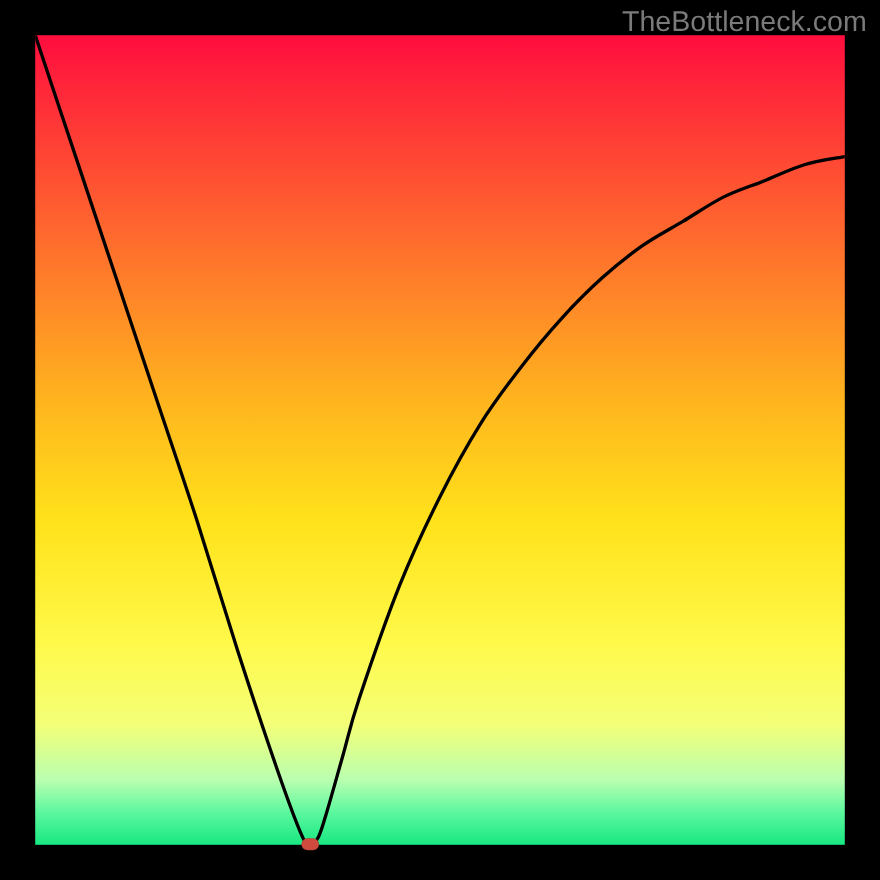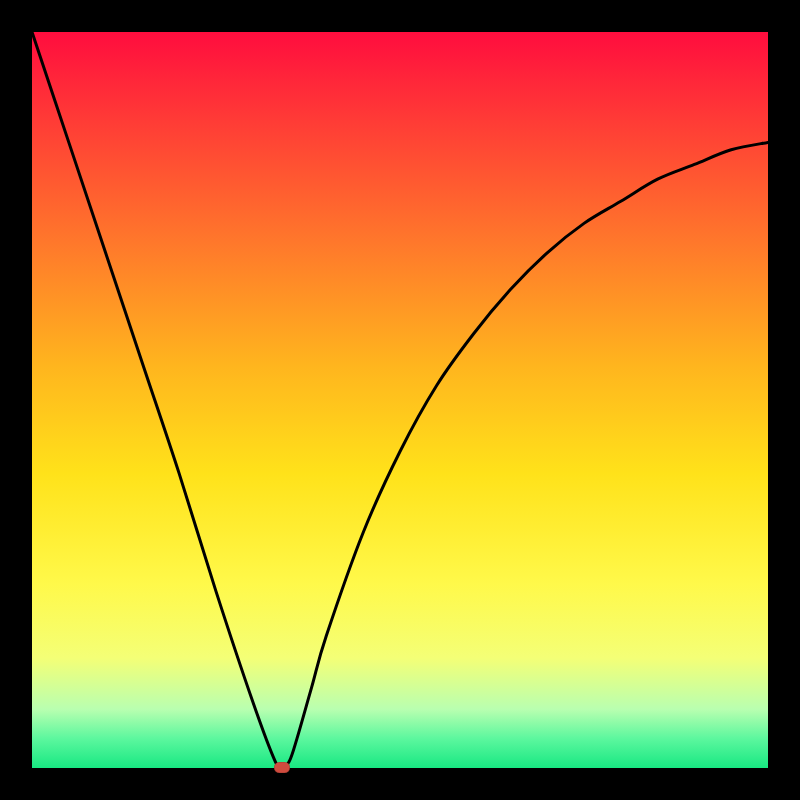--- a/index.html
+++ b/index.html
@@ -51,19 +51,20 @@
     height: 11px;
     background: #cf4b3e;
     border-radius: 6px;
     box-shadow: 0 0 0 0.5px rgba(0,0,0,0.2) inset;
   }
 </style>
 </head>
 <body>
 
 <div class="frame">
+  <div class="watermark">TheBottleneck.com</div>
   <div class="plot">
     <svg class="curve" viewBox="0 0 736 736" preserveAspectRatio="none">
       <path id="curve-path" fill="none" stroke="#000" stroke-width="3" stroke-linejoin="round" stroke-linecap="round" d="M 0,0 C 6.133333333333334,18.399999999999995 24.53333333333334,73.59999999999997 36.800000000000004,110.39999999999998 C 49.06666666666667,147.2 61.33333333333334,184.00000000000006 73.60000000000001,220.80000000000007 C 85.86666666666667,257.6000000000001 98.13333333333333,294.4 110.39999999999999,331.2 C 122.66666666666666,368 134.93333333333334,403.57333333333327 147.20000000000002,441.59999999999997 C 159.4666666666667,479.62666666666667 171.73333333333335,521.3333333333334 184,559.36 C 196.26666666666665,597.3866666666667 210.98666666666665,641.5466666666666 220.79999999999998,669.76 C 230.61333333333332,697.9733333333334 237.97333333333336,717.6 242.88000000000002,728.64 C 247.7866666666667,739.68 247.7866666666667,736 250.24,736 C 252.69333333333333,736 255.14666666666665,733.5466666666666 257.59999999999997,728.64 C 260.0533333333333,723.7333333333333 261.28,718.8266666666666 264.96,706.56 C 268.64,694.2933333333333 274.7733333333333,672.2133333333333 279.68,655.04 C 284.5866666666667,637.8666666666667 285.8133333333334,629.28 294.40000000000003,603.52 C 302.9866666666667,577.76 318.93333333333334,531.1466666666666 331.2,500.48 C 343.46666666666664,469.81333333333333 355.73333333333335,444.05333333333334 368,419.52 C 380.26666666666665,394.9866666666666 392.53333333333336,372.90666666666664 404.8,353.28 C 417.06666666666666,333.6533333333333 429.3333333333333,317.7066666666667 441.59999999999997,301.76000000000005 C 453.8666666666666,285.8133333333334 466.1333333333334,271.0933333333333 478.40000000000003,257.59999999999997 C 490.6666666666667,244.10666666666663 502.9333333333333,231.84000000000006 515.1999999999999,220.80000000000007 C 527.4666666666666,209.76000000000008 539.7333333333333,199.9466666666667 552,191.36 C 564.2666666666667,182.77333333333334 576.5333333333334,176.64 588.8000000000001,169.27999999999997 C 601.0666666666667,161.91999999999996 613.3333333333334,153.33333333333326 625.6,147.19999999999993 C 637.8666666666667,141.0666666666666 650.1333333333333,137.38666666666668 662.4,132.48000000000002 C 674.6666666666666,127.57333333333337 686.9333333333333,121.44 699.1999999999999,117.75999999999999 C 711.4666666666666,114.07999999999998 729.8666666666667,111.62666666666665 736,110.39999999999998"></path>
     </svg>
     <div class="marker" id="marker" style="left: 242.24px; top: 730px; background: rgb(207, 75, 62);"></div>
   </div>
 </div>
 
 </body></html>

